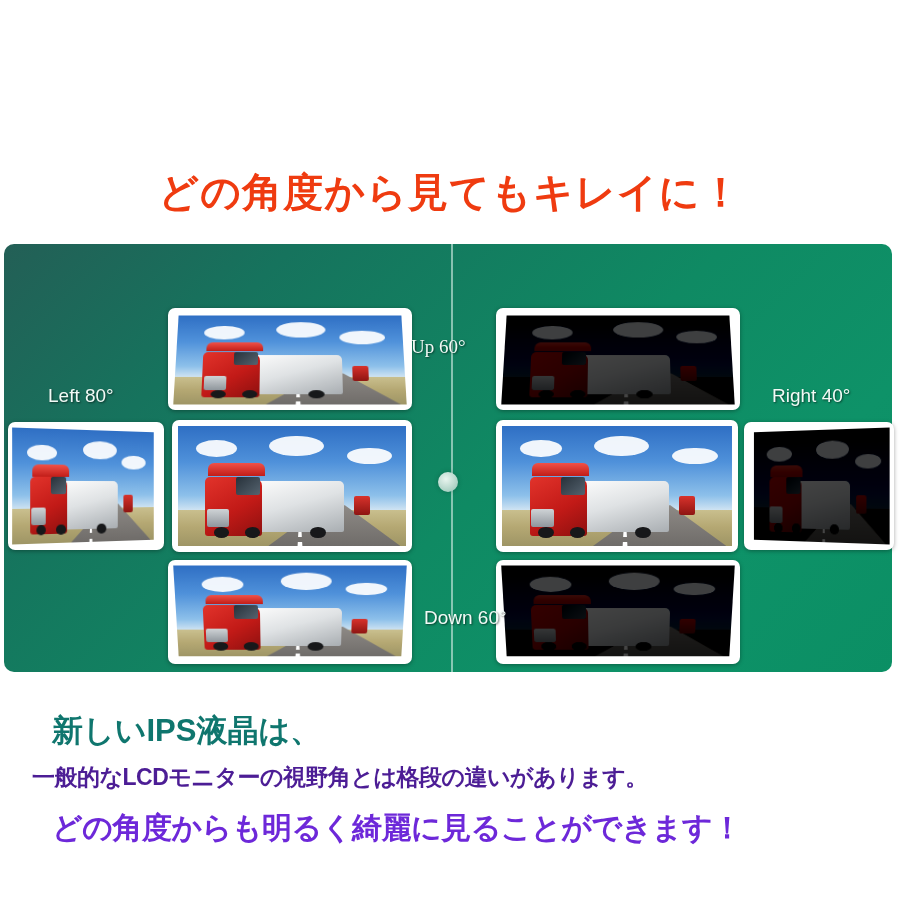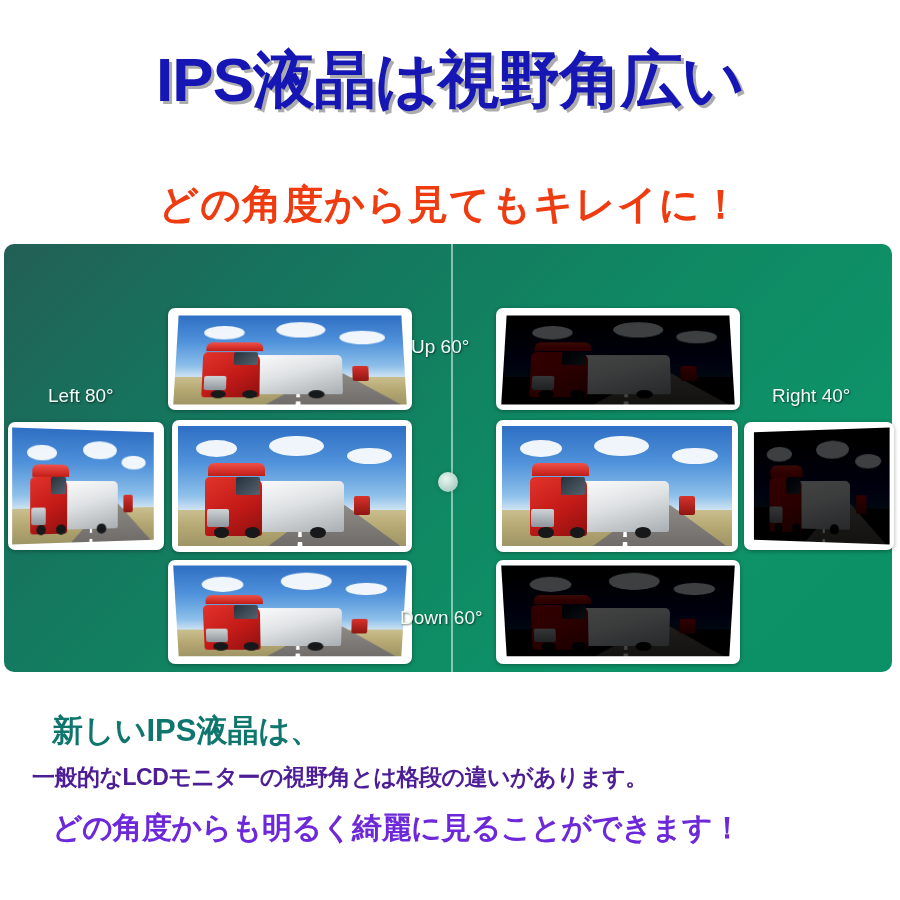--- a/index.html
+++ b/index.html
@@ -22,21 +22,20 @@
     text-shadow:3px 3px 0 rgba(70,70,70,0.45);
     white-space:nowrap;
   }
   .sub-title{
     position:absolute;left:0;top:165px;width:900px;
     text-align:center;
     font-size:40px;font-weight:bold;
     color:#ef3b10;
     letter-spacing:1px;
     white-space:nowrap;
-    margin-top:12px;
   }
 
   
   .panel{
     position:absolute;left:4px;top:244px;
     width:888px;height:428px;
     border-radius:10px;
     background:linear-gradient(135deg,#235f56 0%,#16735d 22%,#0f8a63 55%,#0e9268 78%,#0b8f64 100%);
     overflow:hidden;
   }
@@ -62,22 +61,22 @@
   .panel-head.right{left:470px;width:400px;}
 
   
   .angle-label{
     position:absolute;
     font-size:19px;
     color:#f2faf6;
     text-shadow:1px 1px 2px rgba(0,0,0,0.55);
     white-space:nowrap;
   }
-  .lbl-up   {left:411px;top:336px;}
-  .lbl-down {left:400px;top:607px;}
+  .lbl-up   {left:411px;top:336px;font-family:Liberation Serif, serif;}
+  .lbl-down {left:424px;top:607px;}
   .lbl-left {left:48px; top:385px;}
   .lbl-right{left:772px;top:385px;}
 
   
   .card{
     position:absolute;
     background:#ffffff;
     border-radius:7px;
     box-shadow:0 1px 4px rgba(0,0,0,0.35);
     overflow:hidden;
@@ -172,21 +171,20 @@
   .foot-b2{
     position:absolute;left:52px;top:108px;
     font-size:30px;color:#6d28d9;letter-spacing:-0.5px;
   }
 </style>
 </head>
 <body>
 
 <div id="page">
 
-  <div class="main-title">IPS液晶は視野角広い</div>
   <div class="sub-title">どの角度から見てもキレイに！</div>
 
   <div class="panel">
     <div class="divider"></div>
   </div>
 
   <div class="divider-dot"></div>
 
 
   <div class="card sk-up" style="left:168px;top:308px;width:244px;height:102px;">

